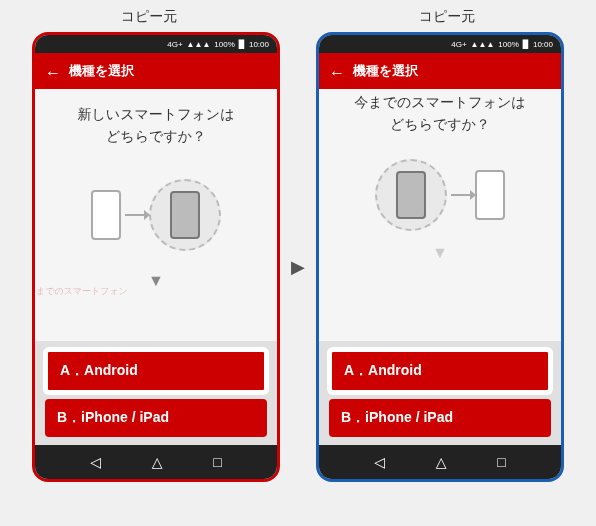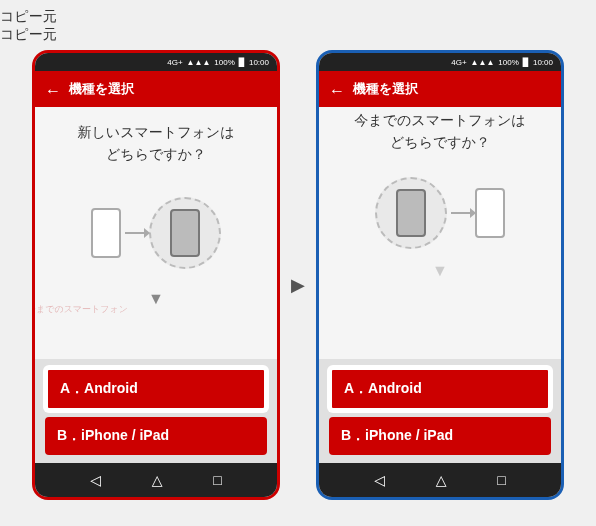--- a/index.html
+++ b/index.html
@@ -11,21 +11,21 @@
       display: flex;
       flex-direction: column;
       align-items: center;
       justify-content: flex-start;
       overflow: hidden;
     }
   </style>
 </head>
 <body>
 
-<div style="display:flex; width:596px; justify-content:space-around; padding:8px 0 6px 0;flex-direction:column;">
+<div style="display:flex; width:596px; justify-content:space-around; padding:8px 0 6px 0;">
   <span style="font-size:14px; color:#333;">コピー元</span>
   <span style="font-size:14px; color:#333;">コピー元</span>
 </div>
 
 <div style="display:flex; width:596px; justify-content:center; align-items:flex-start; gap:8px; padding:0 14px;">
 
   <div style="width:248px; height:450px; border-radius:16px; overflow:hidden; border:3px solid #cc0000; display:flex; flex-direction:column; background:#fff; position:relative;">
 
     <div style="background:#222; color:#fff; font-size:8px; display:flex; justify-content:flex-end; align-items:center; padding:2px 8px; gap:4px; height:18px;">
       <span>4G+</span>

